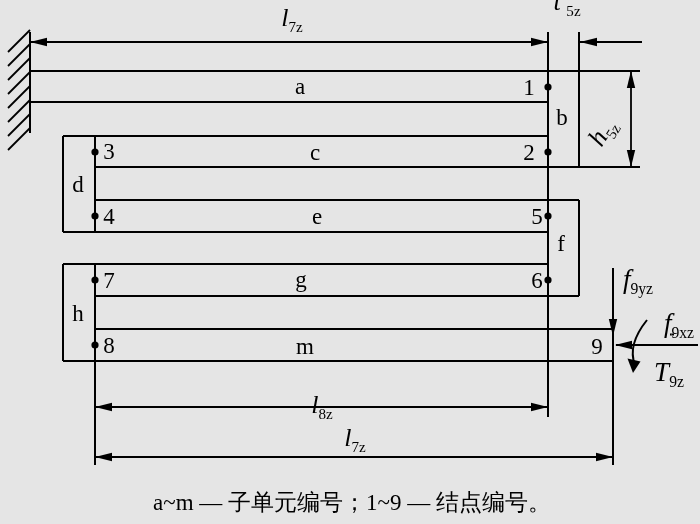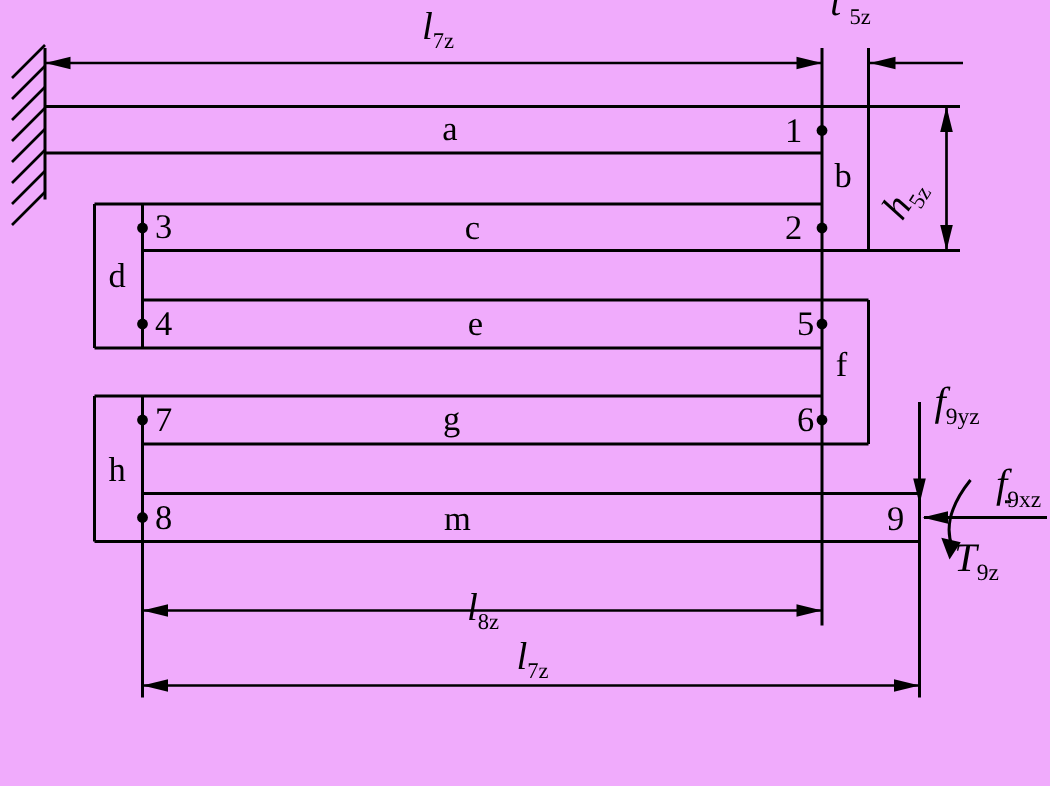--- a/index.html
+++ b/index.html
@@ -1,20 +1,20 @@
 <!DOCTYPE html>
 <html><head>
 <meta charset="utf-8">
 <style>
   html, body { margin: 0; padding: 0; background: #ffffff; }
   #stage {
     position: relative;
     width: 700px;
     height: 524px;
-    background: #f0abfc;
+    background: #e5e5e5;
     overflow: hidden;
     font-family: "Liberation Serif", serif;
     color: #000;
   }
   #diagram-svg { position: absolute; left: 0; top: 0; }
   .lbl {
     position: absolute;
     transform: translate(-50%, -50%);
     white-space: nowrap;
     line-height: 1;
@@ -120,25 +120,25 @@
   <div class="lbl dim" style="left:292px; top:18px;"><span class="it">l</span><sub>7z</sub></div>
 
   <div class="lbl dim" style="left:567px; top:2px;"><span class="it">t′</span><sub>5z</sub></div>
 
   <div class="lbl dim rot-h5z" style="left:602px; top:132px;"><span class="it">h</span><sub>5z</sub></div>
 
   <div class="lbl dim" style="left:322px; top:389px;margin-top:16px;"><span class="it">l</span><sub>8z</sub></div>
 
   <div class="lbl dim" style="left:355px; top:438px;"><span class="it">l</span><sub>7z</sub></div>
 
-  <div class="lbl force" style="left:638px; top:268px;text-align:center;"><span class="it">f</span><sub>9yz</sub></div>
+  <div class="lbl force" style="left:638px; top:279px;text-align:center;"><span class="it">f</span><sub>9yz</sub></div>
 
   <div class="lbl force" style="left:679px; top:323px;text-decoration:underline;"><span class="it">f</span><sub>9xz</sub></div>
 
-  <div class="lbl force" style="left:651px; top:372px;"><span class="it">T</span><sub>9z</sub></div>
+  <div class="lbl force" style="left:669px; top:372px;"><span class="it">T</span><sub>9z</sub></div>
 
   <div class="lbl serif23" style="left:300px; top:86px;">a</div>
   <div class="lbl serif23" style="left:562px; top:117px;">b</div>
   <div class="lbl serif23" style="left:315px; top:152px;">c</div>
   <div class="lbl serif23" style="left:78px;  top:184px;">d</div>
   <div class="lbl serif23" style="left:317px; top:216px;">e</div>
   <div class="lbl serif23" style="left:561px; top:243px;">f</div>
   <div class="lbl serif23" style="left:301px; top:279px;">g</div>
   <div class="lbl serif23" style="left:78px;  top:313px;">h</div>
   <div class="lbl serif23" style="left:305px; top:346px;">m</div>
@@ -146,14 +146,15 @@
   <div class="lbl serif23" style="left:529px; top:87px;">1</div>
   <div class="lbl serif23" style="left:529px; top:152px;">2</div>
   <div class="lbl serif23" style="left:109px; top:151px;">3</div>
   <div class="lbl serif23" style="left:109px; top:216px;">4</div>
   <div class="lbl serif23" style="left:537px; top:216px;">5</div>
   <div class="lbl serif23" style="left:537px; top:280px;">6</div>
   <div class="lbl serif23" style="left:109px; top:280px;">7</div>
   <div class="lbl serif23" style="left:109px; top:345px;">8</div>
   <div class="lbl serif23" style="left:597px; top:346px;">9</div>
 
+  <div id="caption">a~m — 子单元编号；1~9 — 结点编号。</div>
 
 </div>
 
 </body></html>

